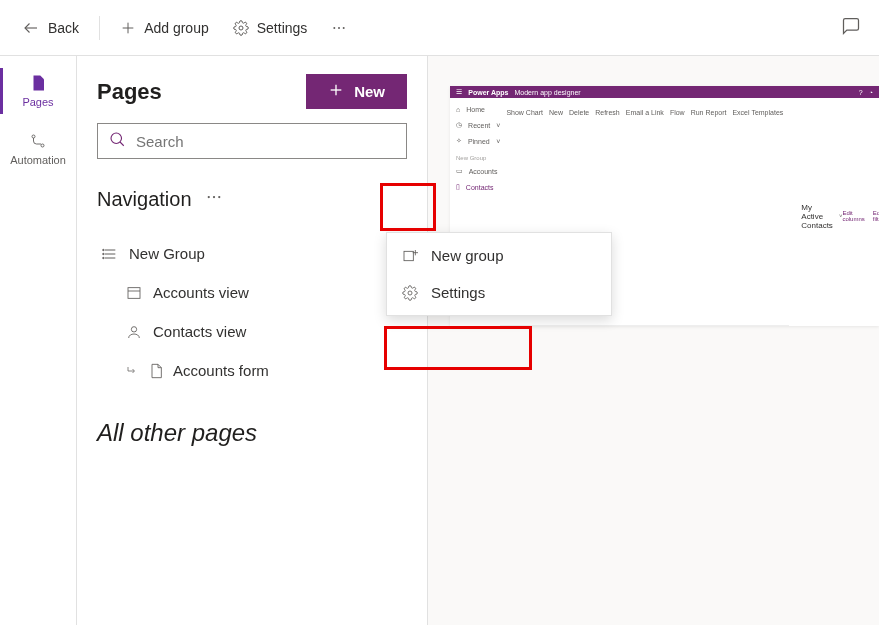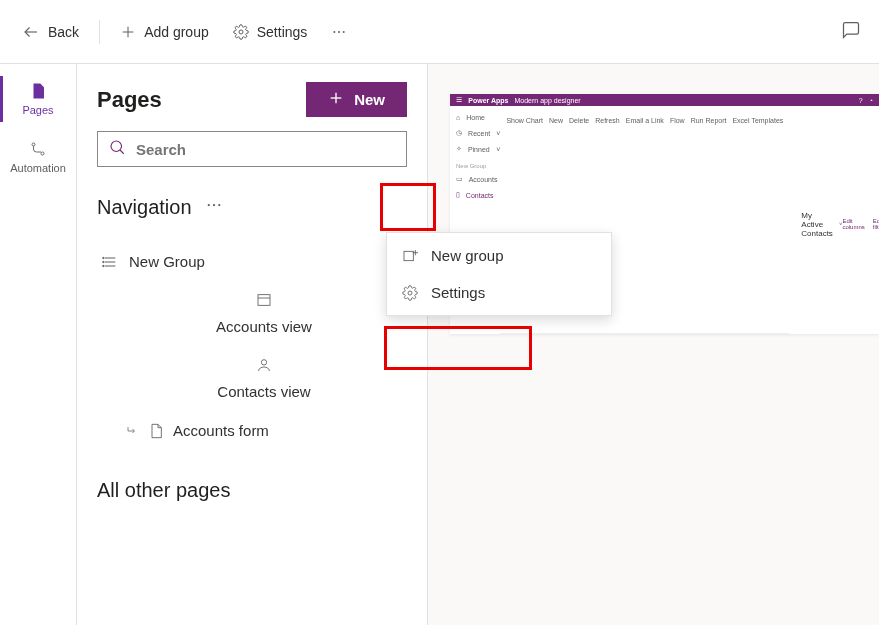--- a/index.html
+++ b/index.html
@@ -1,20 +1,20 @@
 <!DOCTYPE html>
 <html><head>
   <meta charset="utf-8">
   <style>
     * { margin: 0; padding: 0; box-sizing: border-box; font-family: 'Segoe UI', sans-serif; }
     body { width: 879px; height: 625px; background: #fff; overflow: hidden; position: relative; }
 
     
     .top-toolbar {
-      height: 64px;
+      height: 56px;
       display: flex;
       align-items: center;
       border-bottom: 1px solid #e1e1e1;
       padding: 0 12px;
       gap: 4px;
     }
     .tb-btn {
       display: flex; align-items: center; gap: 8px;
       padding: 6px 10px; cursor: pointer;
       color: #323130; font-size: 14px;
@@ -69,44 +69,44 @@
       padding: 8px 22px; font-size:15px; font-weight:600;
       cursor:pointer; border:none;
     }
     .search-wrap {
       border:1px solid #8a8886;
       display:flex; align-items:center;
       padding: 6px 10px; gap:10px;
     }
     .search-wrap input {
       border:none; outline:none; flex:1;
-      font-size:15px; color:#323130; background:transparent;font-weight:bold;
+      font-size:15px; color:#323130; background:transparent;
     }
 
     .nav-head { display:flex; align-items:center; margin-top:6px; }
     .nav-title { font-size:20px; font-weight:400; color:#201f1e; }
     .more-btn {
       width:44px; height:40px;
       display:flex; align-items:center; justify-content:center;
       cursor:pointer;
     }
 
     .nav-tree { display:flex; flex-direction:column; gap:6px; margin-top:4px; }
     .nav-row {
       display:flex; align-items:center; gap:10px;
       padding:8px 4px; font-size:15px; color:#323130;
       cursor:pointer;
     }
     .nav-row.group { font-weight:400; }
-    .nav-row.child { padding-left:28px;flex-direction:column; }
+    .nav-row.child { padding-left:28px; }
     .nav-row.subchild { padding-left:28px; gap:8px; }
     .nav-ico { display:flex; width:18px; justify-content:center; color:#605e5c; }
     .sub-ico { display:flex; width:14px; justify-content:center; color:#605e5c; }
 
-    .other-pages { font-size:20px; font-weight:400; color:#201f1e; margin-top:18px; }
+    .other-pages { font-size:24px; font-weight:400; color:#201f1e; margin-top:18px;font-style:italic; }
 
     
     .canvas {
       flex:1; background:#faf9f8;
       position:relative;
     }
     .preview {
       position:absolute; left:22px; top:30px; right:0;
       height:240px;
       background:#fff;

